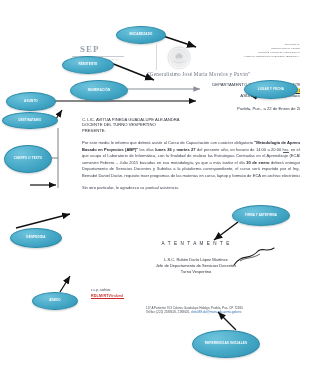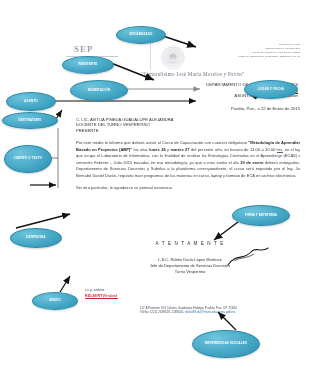--- a/index.html
+++ b/index.html
@@ -6,21 +6,21 @@
   body{
     width:300px;height:388px;
     background:#ffffff;
     font-family:"Liberation Sans",sans-serif;
     overflow:hidden;position:relative;
   }
   #stage{position:absolute;inset:0;width:300px;height:388px;}
 
   
   .sheet{
-    position:absolute;left:28px;top:14px;width:250px;height:356px;
+    position:absolute;left:34px;top:14px;width:250px;height:356px;
     background:#fff;
   }
 
   
   .lh{position:absolute;left:36px;top:30px;width:120px;height:28px;}
   .sep-word{
     position:absolute;left:10px;top:0;
     font-family:"Liberation Serif",serif;
     font-size:9px;letter-spacing:1px;color:#9aa3ae;font-weight:bold;
   }

